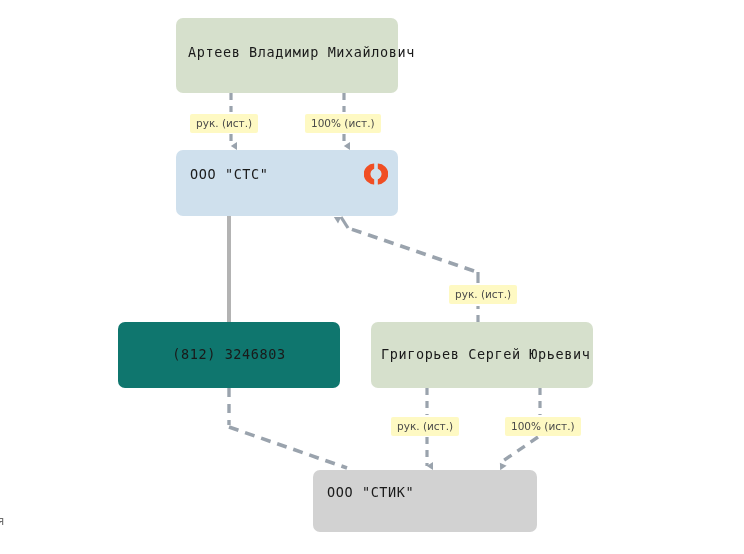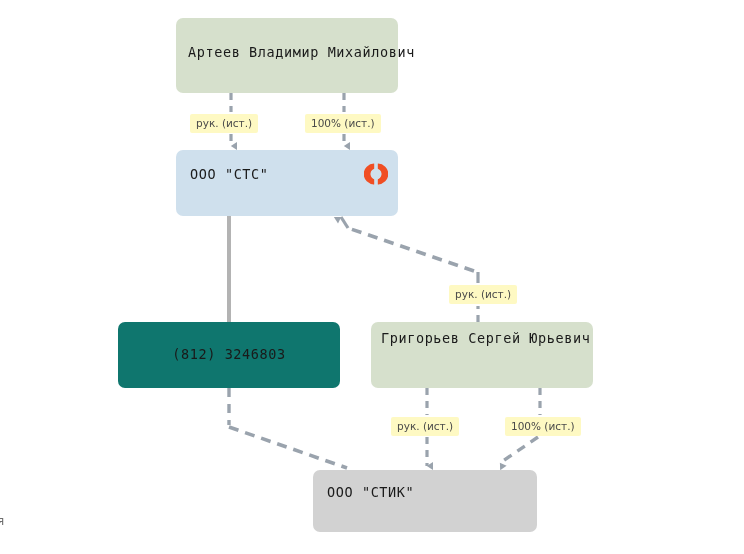--- a/index.html
+++ b/index.html
@@ -156,21 +156,21 @@
         <path d="M10.1 1.6 A10.4 10.4 0 0 0 10.1 22.4 L10.1 17.4
                  A5.6 5.6 0 0 1 10.1 6.6 Z" fill="#f04e23"></path>
       </svg>
     </span>
   </div>
 
   <div class="node node-phone" style="left:118px; top:322px; width:222px; height:66px; padding:24px 12px 0 12px;">
     <span class="node-label">(812) 3246803</span>
   </div>
 
-  <div class="node node-person" style="left:371px; top:322px; width:222px; height:66px; padding:8px 10px 0 10px;">
+  <div class="node node-person" style="left:371px; top:322px; width:222px; height:66px; padding:24px 10px 0 10px;">
     <span class="node-label">Григорьев  Сергей  Юрьевич</span>
   </div>
 
   <div class="node node-company-gray" style="left:313px; top:470px; width:224px; height:62px; padding:14px 12px 0 14px;">
     <span class="node-label">ООО  "СТИК"</span>
   </div>
 
   <div class="edge-label" style="left:190px; top:114px;">рук. (ист.)</div>
 
   <div class="edge-label" style="left:305px; top:114px;">100% (ист.)</div>

